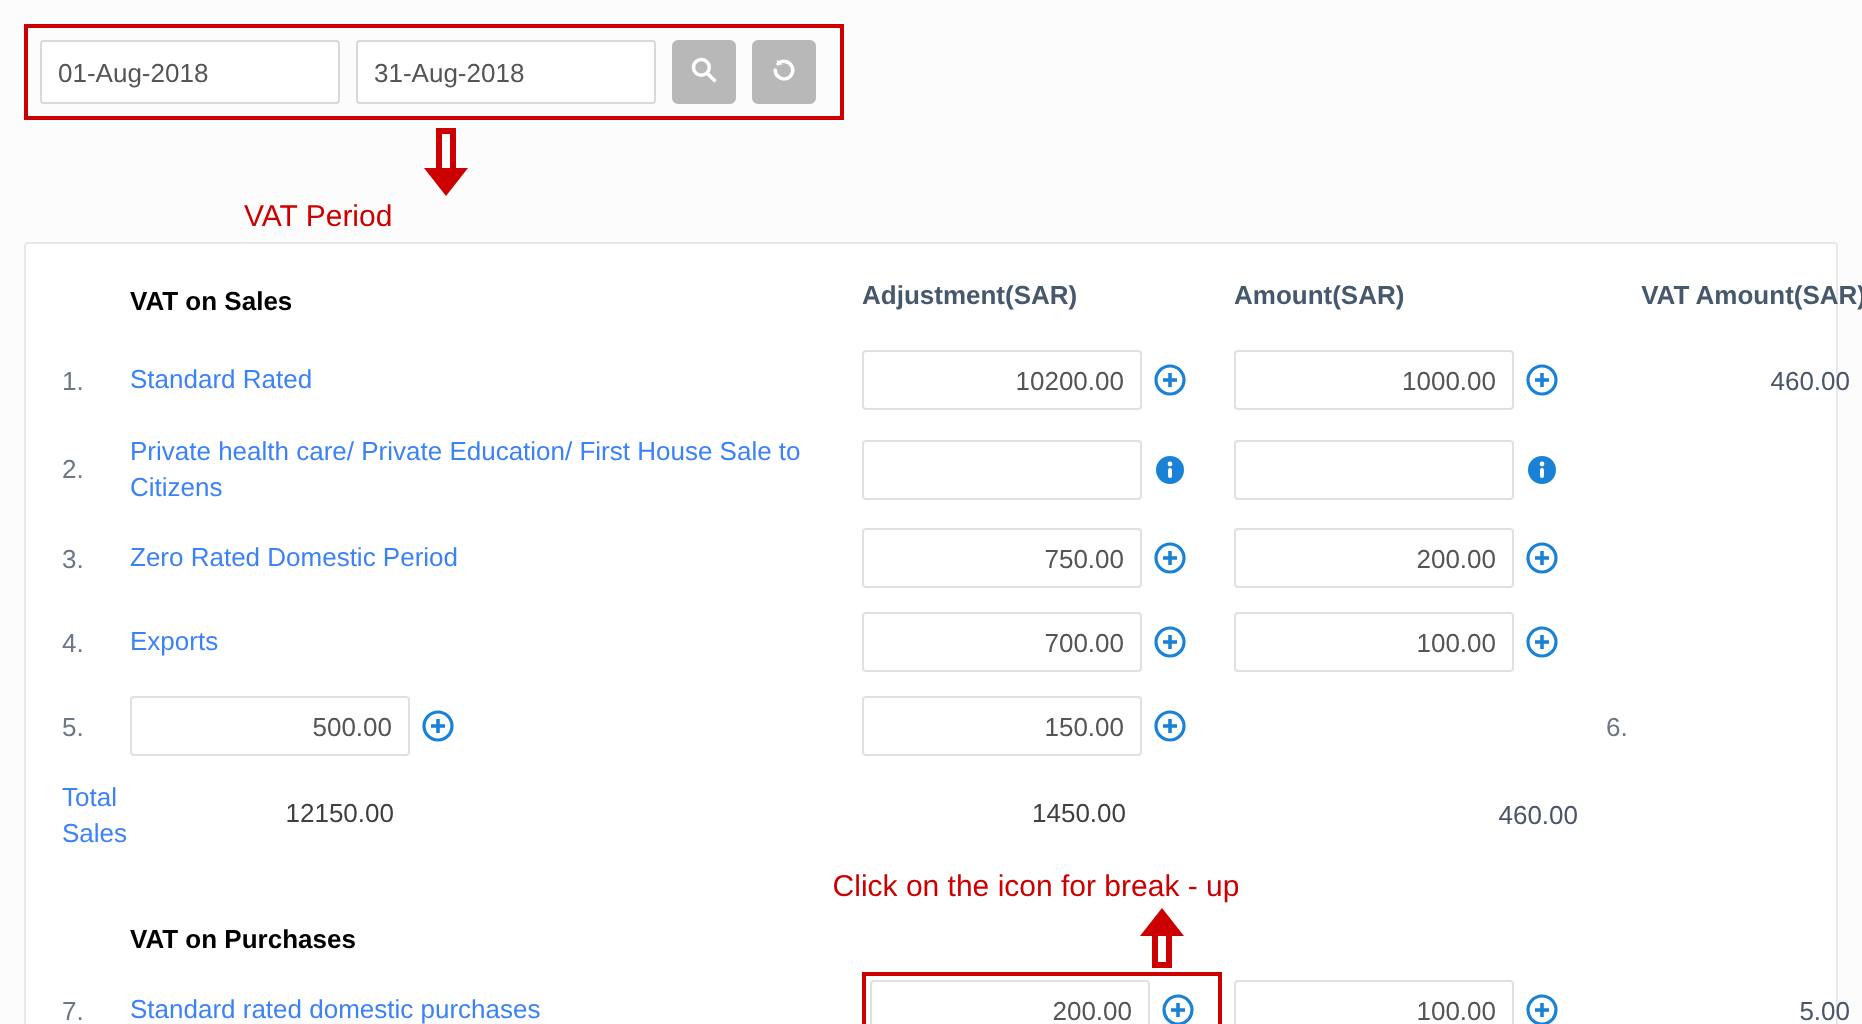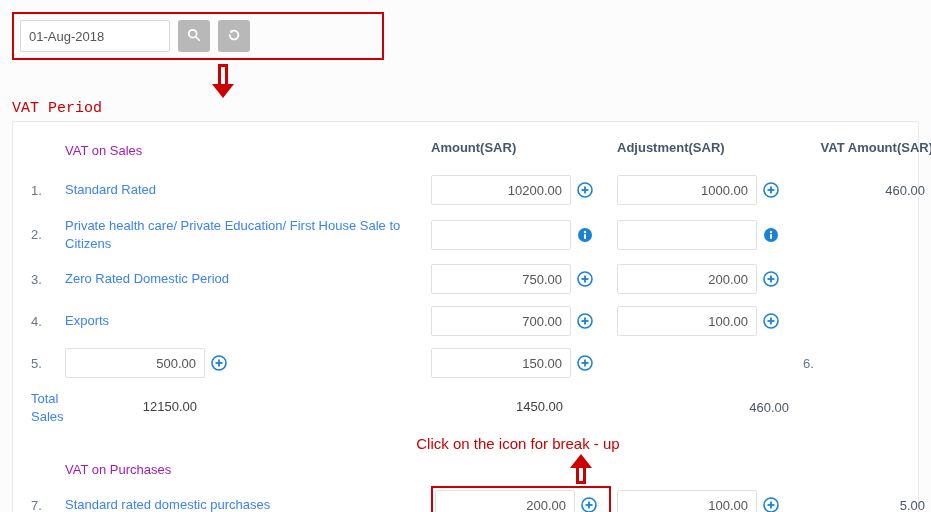--- a/index.html
+++ b/index.html
@@ -11,21 +11,21 @@
     color: #4a5568;
     background: #fcfcfc;
     width: 931px;
   }
   .toprow {
     display: flex;
     align-items: center;
     gap: 8px;
     border: 2px solid #cc0000;
     padding: 6px;
-    width: 372px;
+    width: 410px;
   }
   .date-input {
     width: 150px;
     height: 32px;
     border: 1px solid #d8d8d8;
     border-radius: 2px;
     padding: 4px 8px;
     font-size: 13px;
     color: #555;
     background: #fff;
@@ -109,22 +109,22 @@
     grid-template-columns: 28px 360px 180px 180px 130px;
     column-gap: 6px;
     align-items: center;
   }
   .hdr {
     font-weight: 600;
     color: #46586c;
     padding: 8px 0 14px 0;
   }
   .section-title {
-    font-weight: 400;
-    color: #a21caf;
+    font-weight: 700;
+    color: #000000;
     padding: 6px 0 6px 0;
   }
   .rownum {
     color: #6b7785;
     padding: 6px 0;
   }
   .rowlabel {
     color: #3b82f6;
     padding: 6px 4px 6px 0;
     line-height: 1.35;
@@ -176,20 +176,21 @@
   .vat-amount-cell {
     text-align: right;
     padding-right: 8px;
   }
 </style>
 </head>
 <body>
 
 <div class="toprow">
   <input class="date-input" value="01-Aug-2018" style="">
+  <input class="date-input" value="31-Aug-2018" style="">
   <button class="icon-btn">
     <span>
       <svg width="14" height="14" viewBox="0 0 16 16">
           <circle cx="6.5" cy="6.5" r="4.5" fill="none" stroke="#fff" stroke-width="2"></circle>
           <line x1="10" y1="10" x2="14" y2="14" stroke="#fff" stroke-width="2" stroke-linecap="round"></line>
         </svg>
     </span>
   </button>
   <button class="icon-btn">
     <span>
@@ -198,29 +199,29 @@
           <path d="M4 2 L4 5 L7 5 Z" fill="#fff"></path>
         </svg>
     </span>
   </button>
 </div>
 
 <div class="arrow-down">
   <div class="stem"></div>
     <div class="head"></div>
 </div>
-<div class="ann-label" style="margin-top:-2px;font-family:Liberation Mono, monospace;">VAT Period</div>
+<div class="ann-label" style="margin-left:110px; margin-top:-2px;">VAT Period</div>
 
 <div class="panel">
   <div class="grid">
 
     <div></div>
     <div class="section-title">VAT on Sales</div>
+    <div class="hdr">Adjustment(SAR)</div>
     <div class="hdr">Amount(SAR)</div>
-    <div class="hdr">Adjustment(SAR)</div>
     <div class="hdr" style="text-align:right">VAT Amount(SAR)</div>
 
     <div class="rownum">1.</div>
     <div class="rowlabel">Standard Rated</div>
     <div class="cell">
       <input class="val-input" value="10200.00" style="">
       <span class="plus-icon">
           <svg width="16" height="16">
             <circle cx="8" cy="8" r="7" fill="none" stroke="#1a82d6" stroke-width="1.6"></circle>
             <line x1="8" y1="4.5" x2="8" y2="11.5" stroke="#1a82d6" stroke-width="1.8"></line>

